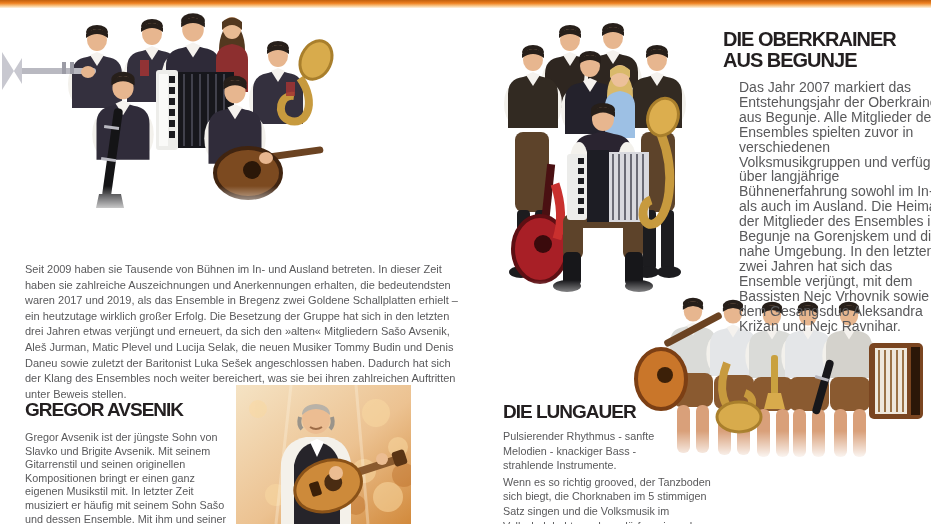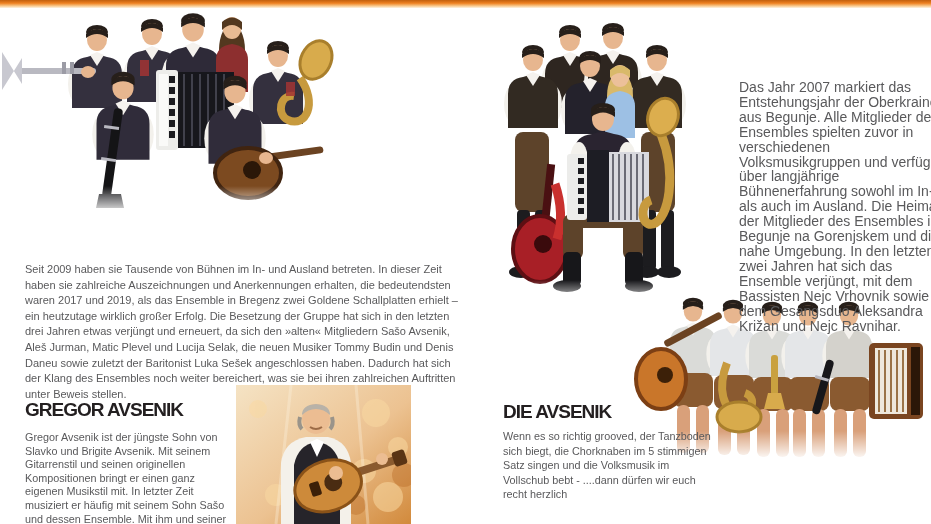--- a/index.html
+++ b/index.html
@@ -352,20 +352,23 @@
       <circle cx="146" cy="74" r="6" fill="#ecbd92"></circle>
     </svg>
   </div>
 
 
   <div class="abs body-txt t-saso">Seit 2009 haben sie Tausende von Bühnen im In- und Ausland betreten. In dieser Zeit haben sie zahlreiche Auszeichnungen und Anerkennungen erhalten, die bedeutendsten waren 2017 und 2019, als das Ensemble in Bregenz zwei Goldene Schallplatten erhielt – ein heutzutage wirklich großer Erfolg. Die Besetzung der Gruppe hat sich in den letzten drei Jahren etwas verjüngt und erneuert, da sich den »alten« Mitgliedern Sašo Avsenik, Aleš Jurman, Matic Plevel und Lucija Selak, die neuen Musiker Tommy Budin und Denis Daneu sowie zuletzt der Baritonist Luka Sešek angeschlossen haben. Dadurch hat sich der Klang des Ensembles noch weiter bereichert, was sie bei ihren zahlreichen Auftritten unter Beweis stellen.</div>
 
   <div class="abs headline h-small hd-gregor">GREGOR AVSENIK</div>
   <div class="abs body-txt t-gregor">Gregor Avsenik ist der jüngste Sohn von Slavko und Brigite Avsenik. Mit seinem Gitarrenstil und seinen originellen Kompositionen bringt er einen ganz eigenen Musikstil mit. In letzter Zeit musiziert er häufig mit seinem Sohn Sašo und dessen Ensemble. Mit ihm und seiner Tochter Monika hat er auch das erste gemeinsame</div>
 
+  <div class="abs headline h-block hd-begunje">DIE OBERKRAINER
+AUS BEGUNJE</div>
   <div class="abs body-txt t-begunje">Das Jahr 2007 markiert das Entstehungsjahr der Oberkrainer aus Begunje. Alle Mitglieder des Ensembles spielten zuvor in verschiedenen Volksmusikgruppen und verfügen über langjährige Bühnenerfahrung sowohl im In- als auch im Ausland. Die Heimat der Mitglieder des Ensembles ist Begunje na Gorenjskem und die nahe Umgebung. In den letzten zwei Jahren hat sich das Ensemble verjüngt, mit dem Bassisten Nejc Vrhovnik sowie dem Gesangsduo Aleksandra Križan und Nejc Ravnihar.</div>
 
-  <div class="abs headline h-small hd-lungauer">DIE AVSENIK</div>
+  <div class="abs headline h-small hd-lungauer">DIE LUNGAUER</div>
   <div class="abs body-txt t-lungauer">
+    <div class="intro">Pulsierender Rhythmus - sanfte Melodien - knackiger Bass - strahlende Instrumente.</div>
     <div class="more">Wenn es so richtig grooved, der Tanzboden sich biegt, die Chorknaben im 5 stimmigen Satz singen und die Volksmusik im Vollschub bebt - ....dann dürfen wir euch recht herzlich</div>
   </div>
 
 </div>
 
 </body></html>

